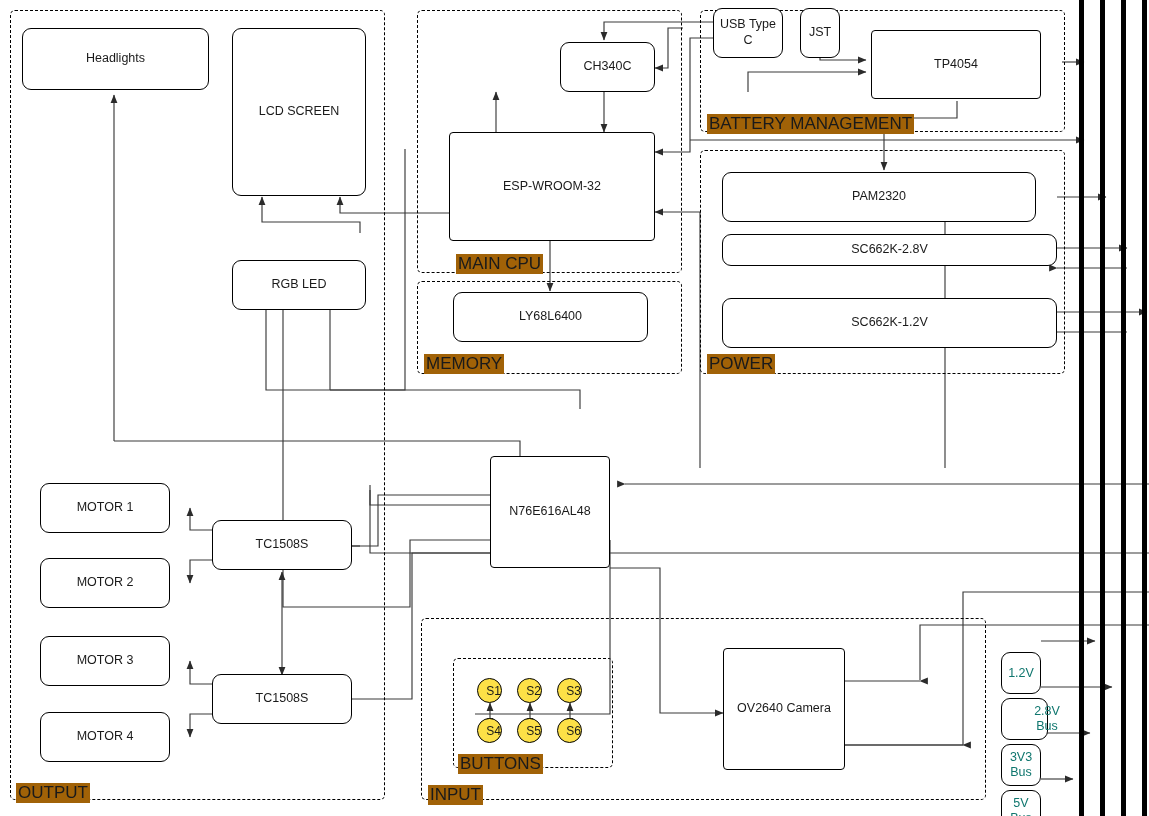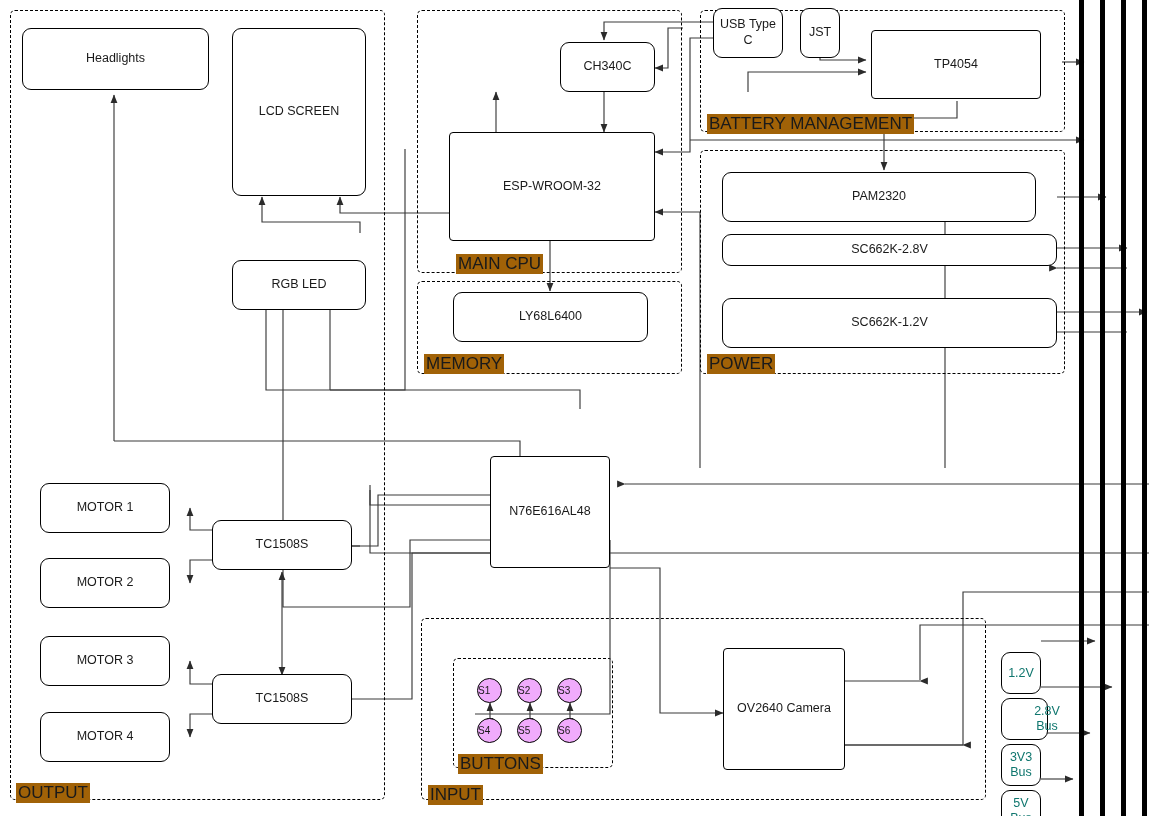--- a/index.html
+++ b/index.html
@@ -41,23 +41,23 @@
     padding:0 2px;
     z-index:2;
     white-space:nowrap;
   }
   .sw{
     position:absolute;
     box-sizing:border-box;
     width:25px;height:25px;
     border:1.3px solid #000;
     border-radius:50%;
-    background:#f0abfc;
-    display:flex;align-items:center;justify-content:flex-start;
-    font-size:10px;color:#1a1a1a;
+    background:#fde047;
+    display:flex;align-items:center;justify-content:flex-end;
+    font-size:12px;color:#1a1a1a;
     z-index:4;
   }
   .bus{
     position:absolute;
     width:5px;
     background:#000;
     z-index:2;
   }
   .busnode{
     position:absolute;

